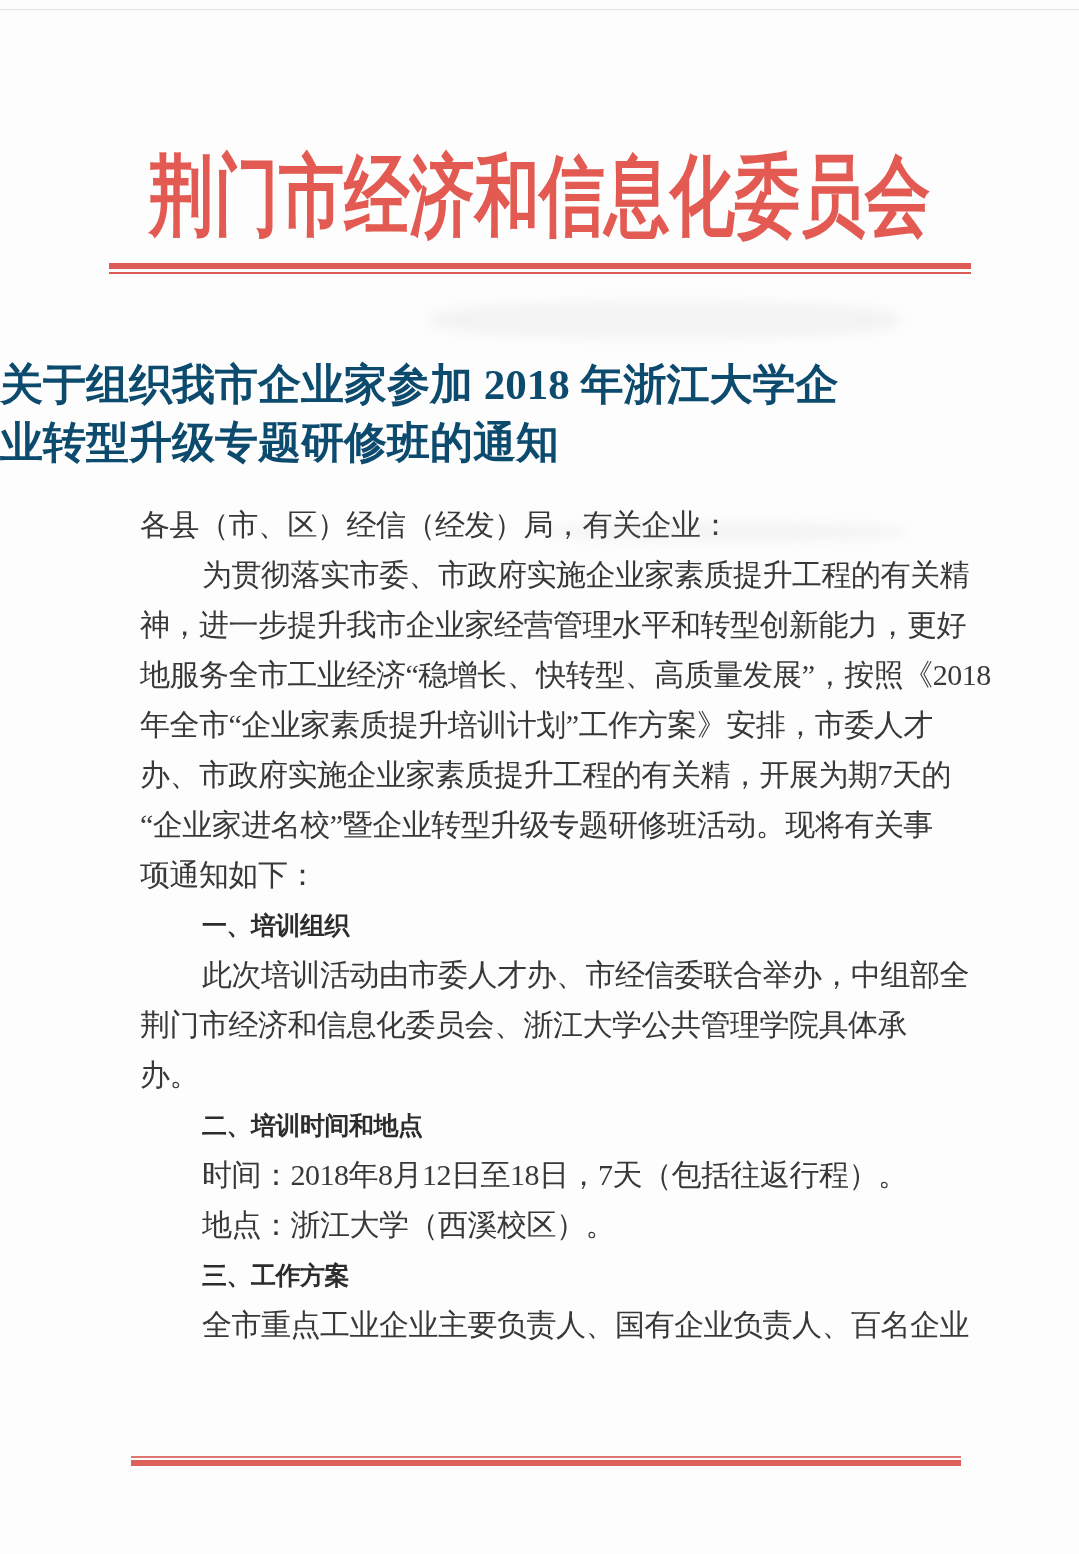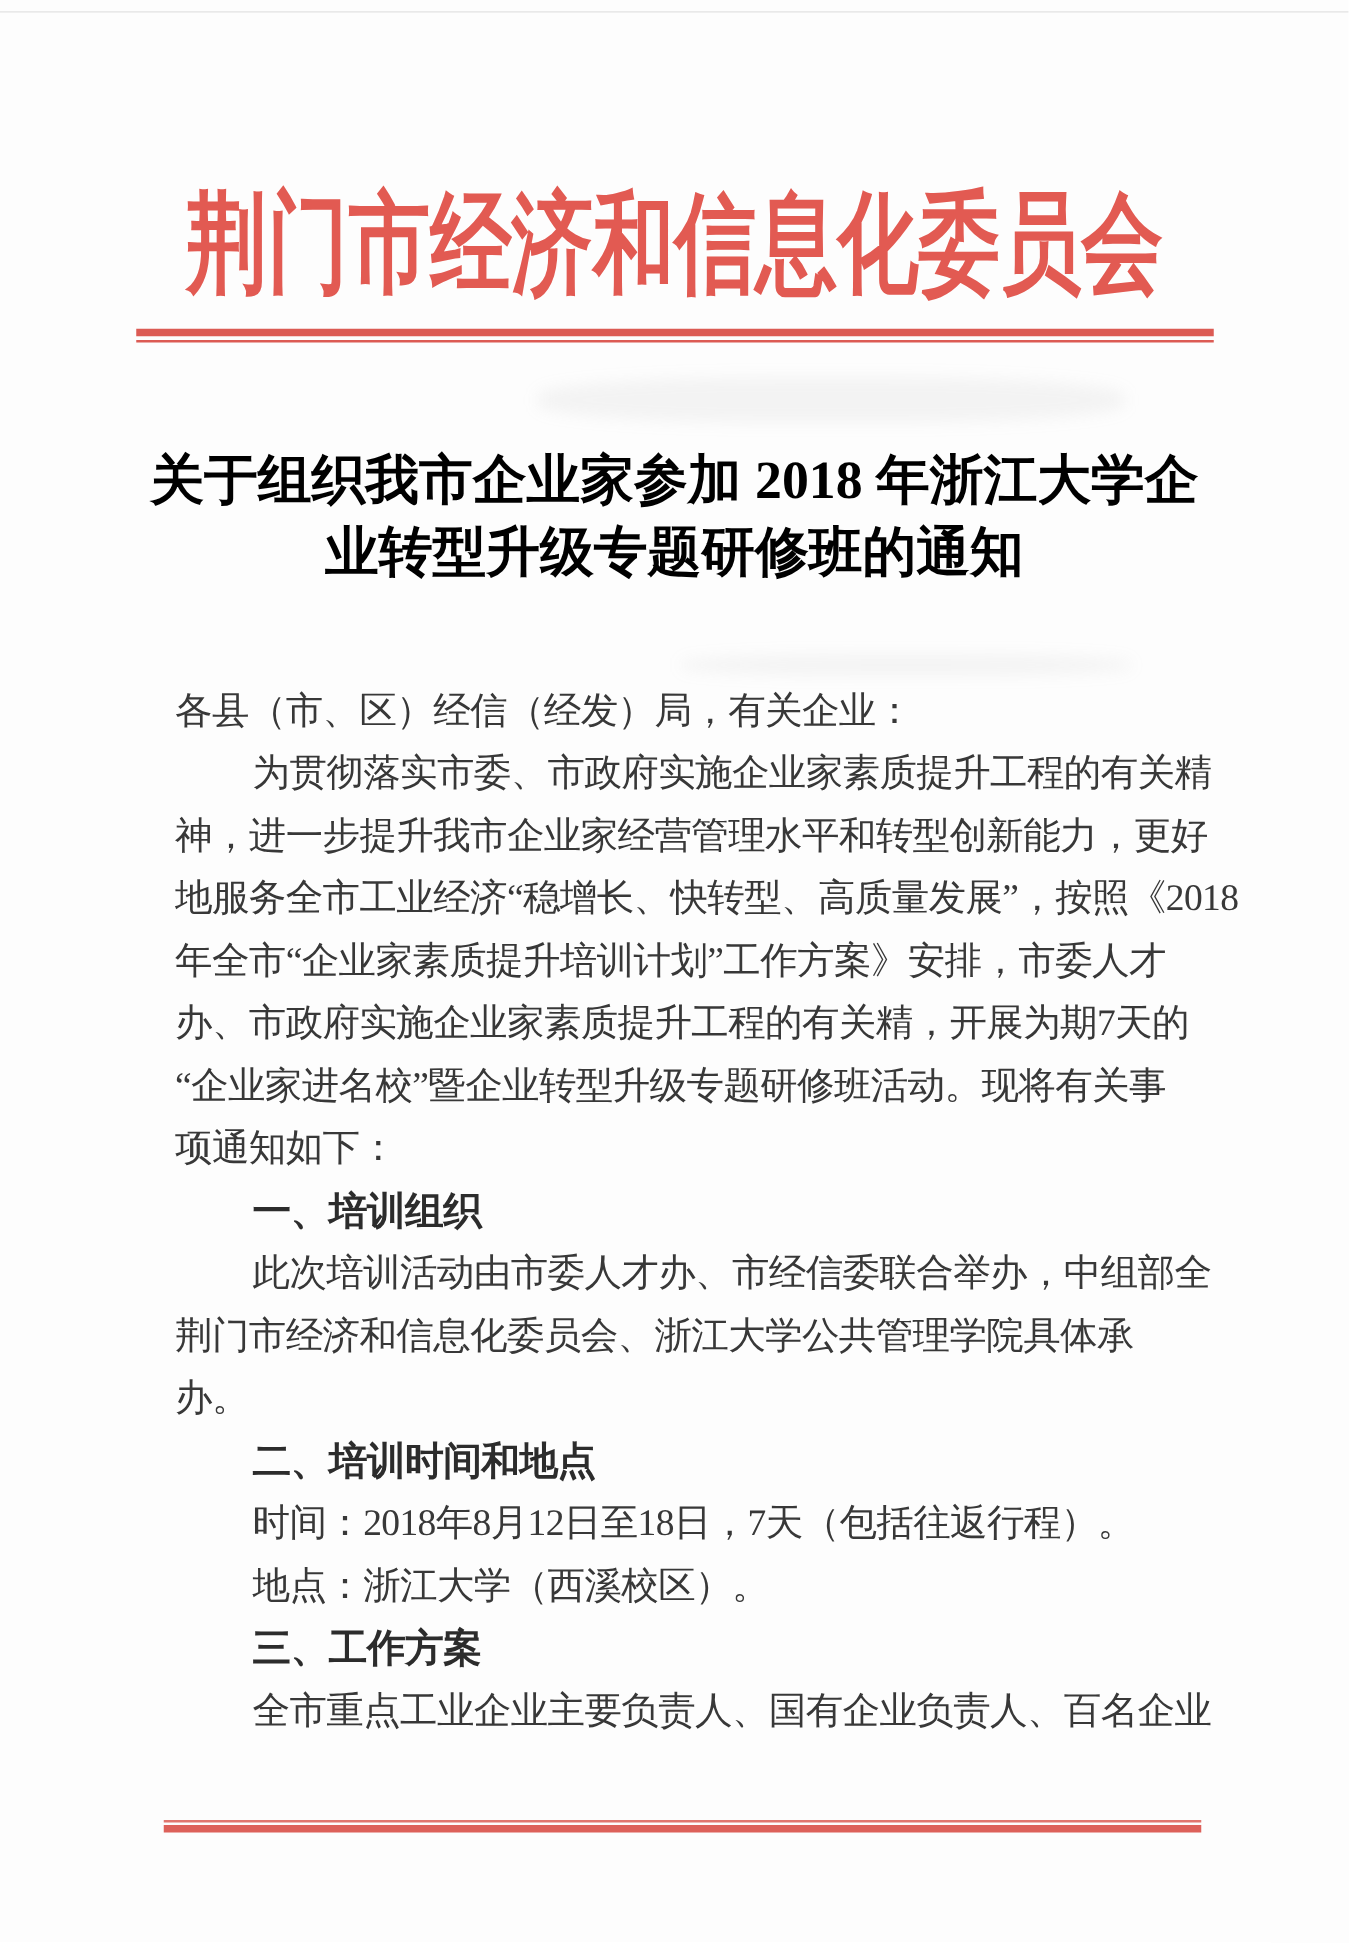--- a/index.html
+++ b/index.html
@@ -34,44 +34,44 @@
     position:absolute;
     background:rgba(160,160,160,0.10);
     filter:blur(6px);
     border-radius:40%;
   }
   .a1{top:302px;left:430px;width:470px;height:36px;}
   .a2{top:524px;left:545px;width:360px;height:16px;}
   
   .doc-title{
     margin:82px 0 0 0;
-    text-align:center;
+    text-align:left;
     font-size:43px;
     font-weight:bold;
-    color:#000000;
+    color:#0c4a6e;
     line-height:58px;
   }
   .tl{display:block;}
   
   .doc-body{
-    margin:72px 110px 0 140px;
+    margin:28px 110px 0 140px;
     font-size:30px;
     color:#383838;
     letter-spacing:-0.5px;
   }
   .line{
     margin:0;
     line-height:50px;
     white-space:nowrap;
   }
   .indent{padding-left:62px;}
   .heading{
     font-family:"Liberation Sans","DejaVu Sans",sans-serif;
     font-weight:bold;
-    font-size:31px;
+    font-size:25px;
     color:#2c2c2c;
   }
   
   .footer-rule{position:absolute;left:131px;top:1456px;width:830px;}
   .frule-thin{height:2px;background:#e0766f;}
   .frule-thick{height:6px;background:#dd615a;margin-top:2px;}
 </style>
 </head>
 <body>
 

